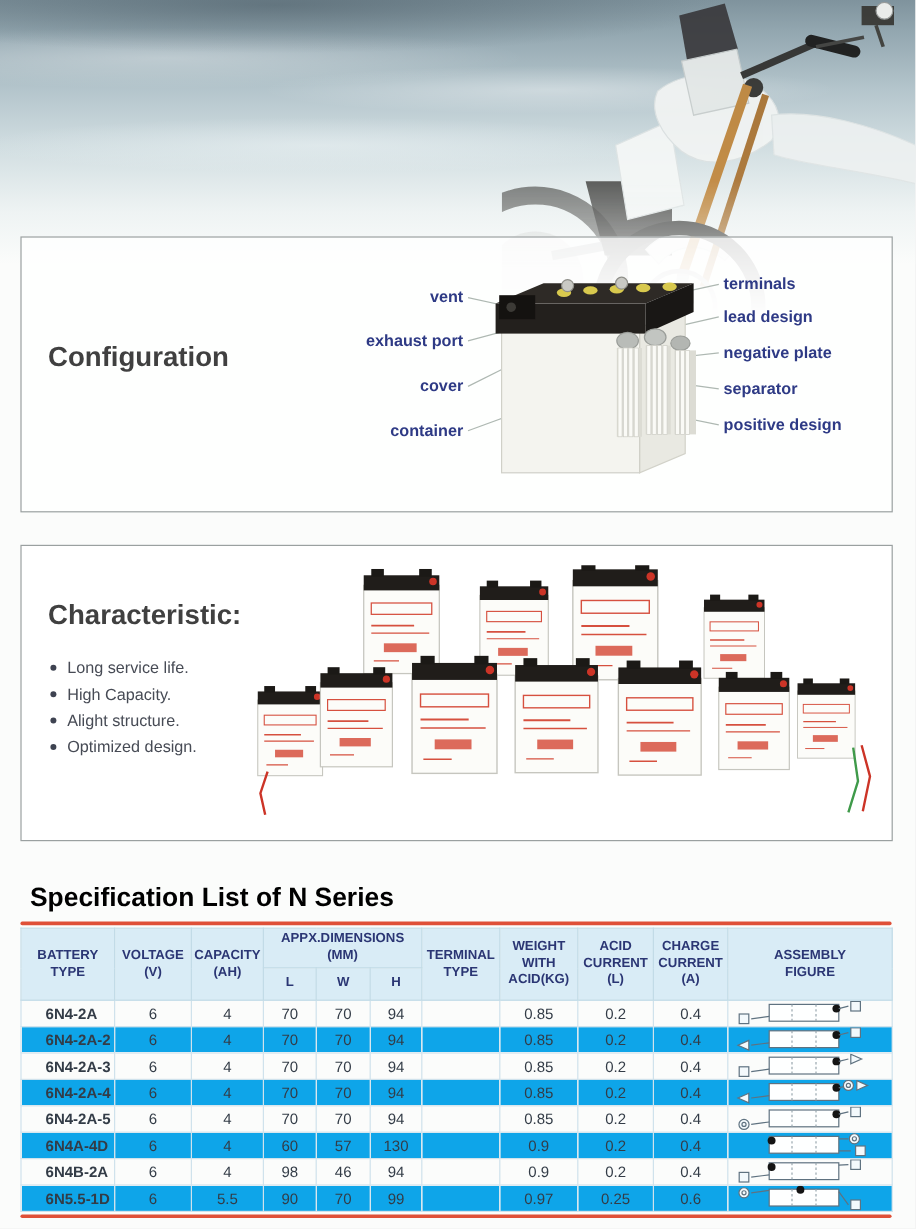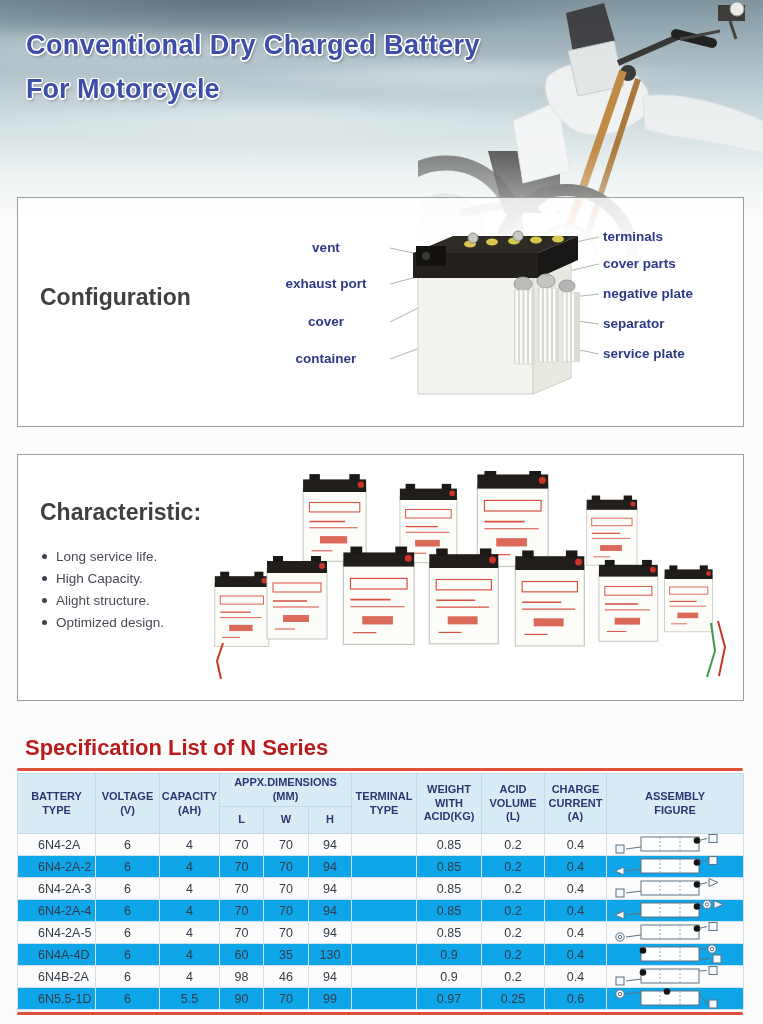--- a/index.html
+++ b/index.html
@@ -31,41 +31,41 @@
   
   .panel{position:absolute;left:17px;width:725px;border:1px solid #9aa0a0;background:#fff;}
   .panel.cfg{top:197px;height:228px;background:rgba(255,255,255,.78);}
   .panel.chr{top:454px;height:245px;}
   .panel-heading{position:absolute;font-size:23px;font-weight:bold;color:#404040;}
   .cfg .panel-heading{left:22px;top:86px;}
   .chr .panel-heading{left:22px;top:44px;}
 
   .cfg-art{position:absolute;left:0;top:0;}
   .callout{position:absolute;font-size:13.5px;font-weight:600;color:#2e3a85;white-space:nowrap;}
-  .callout.L{width:120px;text-align:center;right:auto;}
+  .callout.L{width:120px;text-align:right;right:auto;}
 
   .bullets{position:absolute;left:24px;top:90px;}
   .bullet{display:flex;align-items:center;height:22px;font-size:13.5px;color:#474b55;}
   .bullet .dot{width:5px;height:5px;border-radius:50%;background:#3e4351;margin-right:9px;flex:0 0 auto;}
 
   .chr-art{position:absolute;left:195px;top:16px;}
 
   
-  .spec-heading{position:absolute;left:25px;top:735px;font-size:22px;font-weight:bold;color:#b91c1c;}
+  .spec-heading{position:absolute;left:25px;top:735px;font-size:22px;font-weight:bold;color:#000000;}
   .spec-wrap{position:absolute;left:17px;top:768px;width:726px;}
   .redline{height:3px;background:#df5038;border-radius:2px;}
   table.spec{border-collapse:collapse;table-layout:fixed;width:726px;margin:2px 0;}
   table.spec th{background:#d9ecf6;color:#2b3674;font-size:11px;font-weight:bold;
     border:1px solid #c2dbe7;white-space:pre-line;text-align:center;vertical-align:middle;padding:1px 0;line-height:1.25;}
   table.spec tr.h1 th{height:30px;}
   table.spec tr.h2 th{height:24px;}
   table.spec td{border:1px solid #cfe2ec;font-size:12.5px;color:#333c47;text-align:center;
     height:21px;padding:0;vertical-align:middle;overflow:hidden;}
   table.spec tr.alt td{background:#0ea5e9;margin-left:28px;}
-  table.spec td.c-type{text-align:left;padding-left:20px;}
+  table.spec td.c-type{text-align:left;padding-left:20px;font-weight:bold;}
   table.spec td.c-fig svg{display:block;margin:0 auto;}
 </style>
 </head>
 <body>
 
 <div class="page">
 
   <div class="sky"></div>
 
   <svg class="moto" viewBox="0 0 345 270">
@@ -87,24 +87,20 @@
     <circle cx="319" cy="8" r="7" fill="#f5f5f2" stroke="#999b98"></circle>
     <circle cx="210" cy="72" r="8" fill="#2e2d2a"></circle>
     <line x1="205" y1="70" x2="150" y2="230" stroke="#bf8336" stroke-width="8"></line>
     <line x1="220" y1="78" x2="168" y2="238" stroke="#a86f2c" stroke-width="6"></line>
     <line x1="152" y1="225" x2="146" y2="258" stroke="#c9cdcd" stroke-width="10"></line>
     <circle cx="148" cy="255" r="66" fill="none" stroke="#3f3f3d" stroke-width="12"></circle>
     <circle cx="148" cy="255" r="30" fill="none" stroke="#aab0b1" stroke-width="4"></circle>
     <circle cx="148" cy="255" r="9" fill="#6b6e6e"></circle>
   </svg>
 
-  <div class="title">
-    <div class="l1">Conventional Dry Charged Battery</div>
-    <div class="l2">For Motorcycle</div>
-  </div>
 
   <div class="panel cfg">
     <svg class="cfg-art" width="725" height="228" viewBox="0 0 725 228">
 
       <g stroke="#aeb8b2" stroke-width="1">
         <line x1="372" y1="50" x2="404" y2="57"></line>
         <line x1="372" y1="86" x2="440" y2="68"></line>
         <line x1="372" y1="124" x2="452" y2="84"></line>
         <line x1="372" y1="161" x2="462" y2="128"></line>
         <line x1="581" y1="39" x2="530" y2="50"></line>
@@ -152,24 +148,24 @@
             <rect x="553.4" y="94" width="3.2" height="70"></rect>
         </g>
       </g>
     </svg>
     <div class="panel-heading">Configuration</div>
     <span class="callout L" style="right:357px;top:42px;">vent</span>
     <span class="callout L" style="right:357px;top:78px;">exhaust port</span>
     <span class="callout L" style="right:357px;top:116px;">cover</span>
     <span class="callout L" style="right:357px;top:153px;">container</span>
     <span class="callout" style="left:585px;top:31px;">terminals</span>
-    <span class="callout" style="left:585px;top:58px;">cover parts</span>
+    <span class="callout" style="left:585px;top:58px;">lead design</span>
     <span class="callout" style="left:585px;top:88px;">negative plate</span>
     <span class="callout" style="left:585px;top:118px;">separator</span>
-    <span class="callout" style="left:585px;top:148px;">service plate</span>
+    <span class="callout" style="left:585px;top:148px;">positive design</span>
   </div>
 
   <div class="panel chr">
     <div class="panel-heading">Characteristic:</div>
     <div class="bullets">
       <div class="bullet">
           <span class="dot"></span>
           <span>Long service life.</span>
         </div>
       <div class="bullet">
@@ -244,21 +240,21 @@
           <th rowspan="2">CAPACITY
 (AH)</th>
           <th colspan="3">APPX.DIMENSIONS
 (MM)</th>
           <th rowspan="2">TERMINAL
 TYPE</th>
           <th rowspan="2">WEIGHT
 WITH
 ACID(KG)</th>
           <th rowspan="2">ACID
-VOLUME
+CURRENT
 (L)</th>
           <th rowspan="2">CHARGE
 CURRENT
 (A)</th>
           <th rowspan="2">ASSEMBLY
 FIGURE</th>
         </tr>
         <tr class="h2">
           <th>L</th>
           <th>W</th>
@@ -387,21 +383,21 @@
                 <line x1="88" y1="6.5" x2="96" y2="4.5" stroke="#5f7280"></line>
                 <rect x="98" y="0.5" width="8" height="8" fill="#f3f9fc" stroke="#5f7280" stroke-width="1"></rect>
               </svg>
             </td>
   </tr>
           <tr class="alt">
     <td class="c-type">6N4A-4D</td>
     <td>6</td>
     <td>4</td>
     <td>60</td>
-    <td>35</td>
+    <td>57</td>
     <td>130</td>
     <td></td>
     <td>0.9</td>
     <td>0.2</td>
     <td>0.4</td>
     <td class="c-fig">
               <svg width="128" height="21" viewBox="0 0 128 21">
                 <rect x="30" y="3" width="58" height="14" fill="#feffff" stroke="#5f7280"></rect>
                 <line x1="49" y1="3" x2="49" y2="17" stroke="#98a6ad" stroke-dasharray="2,2"></line>
                 <line x1="69" y1="3" x2="69" y2="17" stroke="#98a6ad" stroke-dasharray="2,2"></line>

